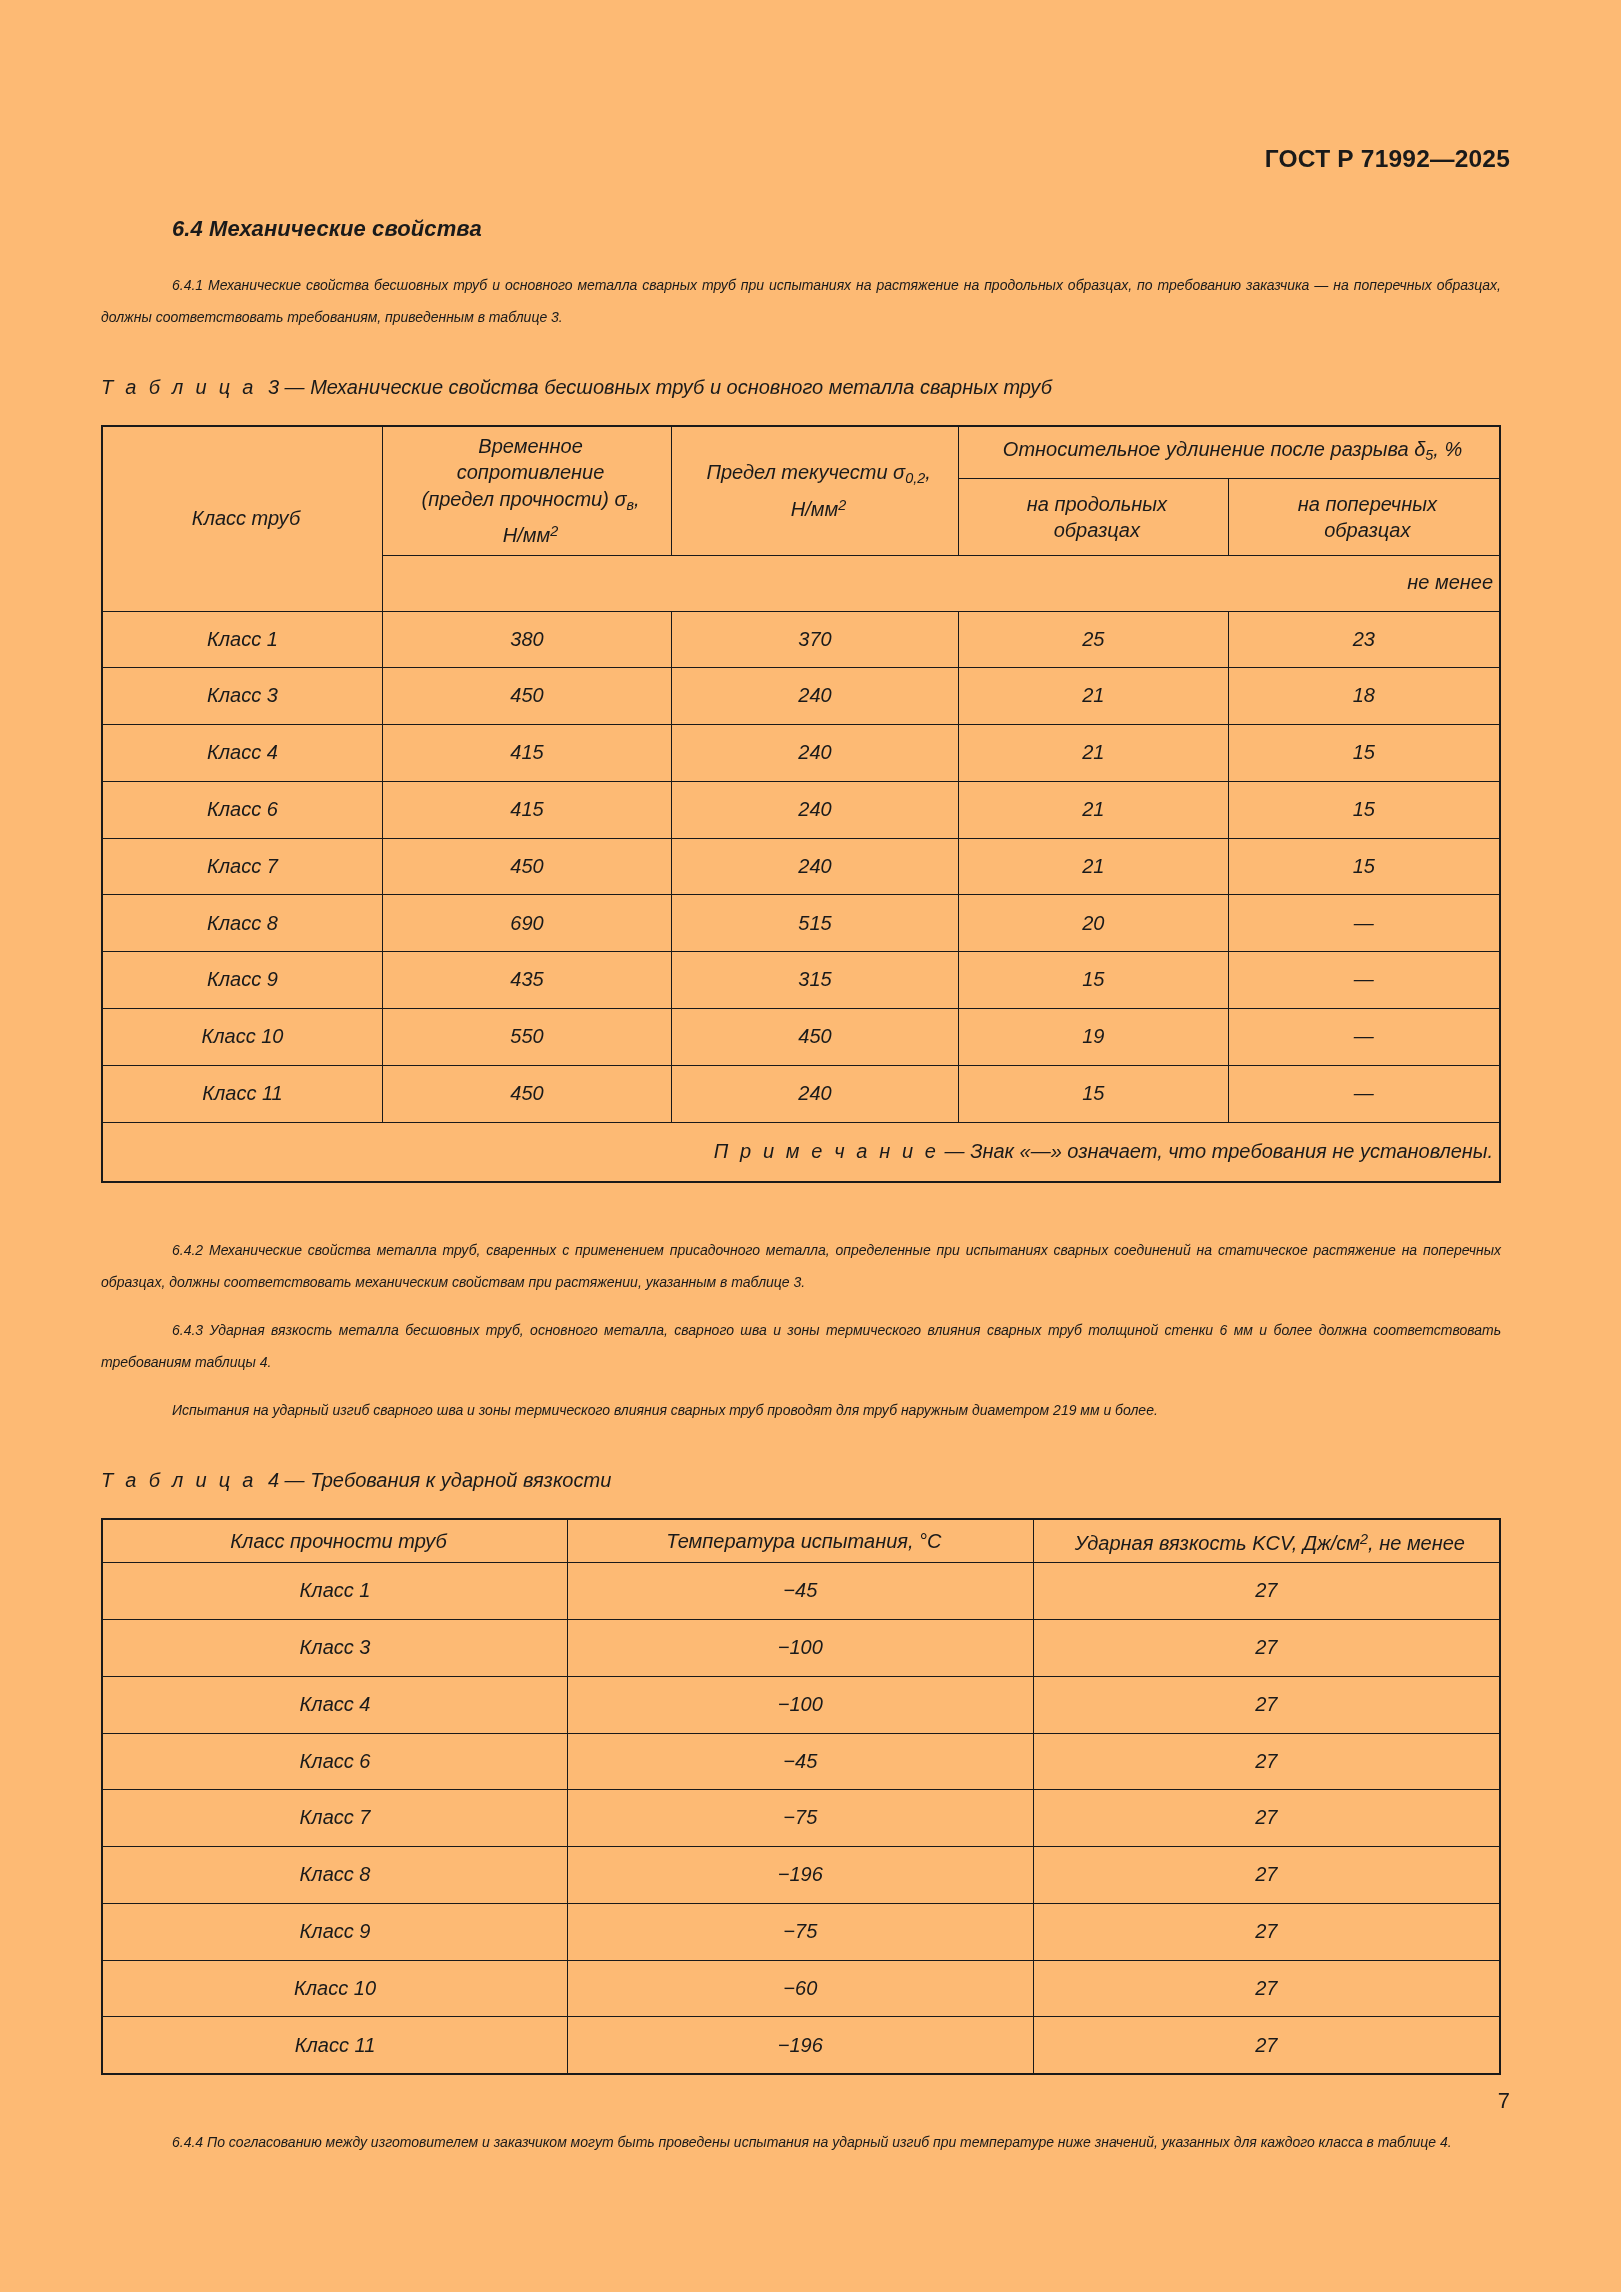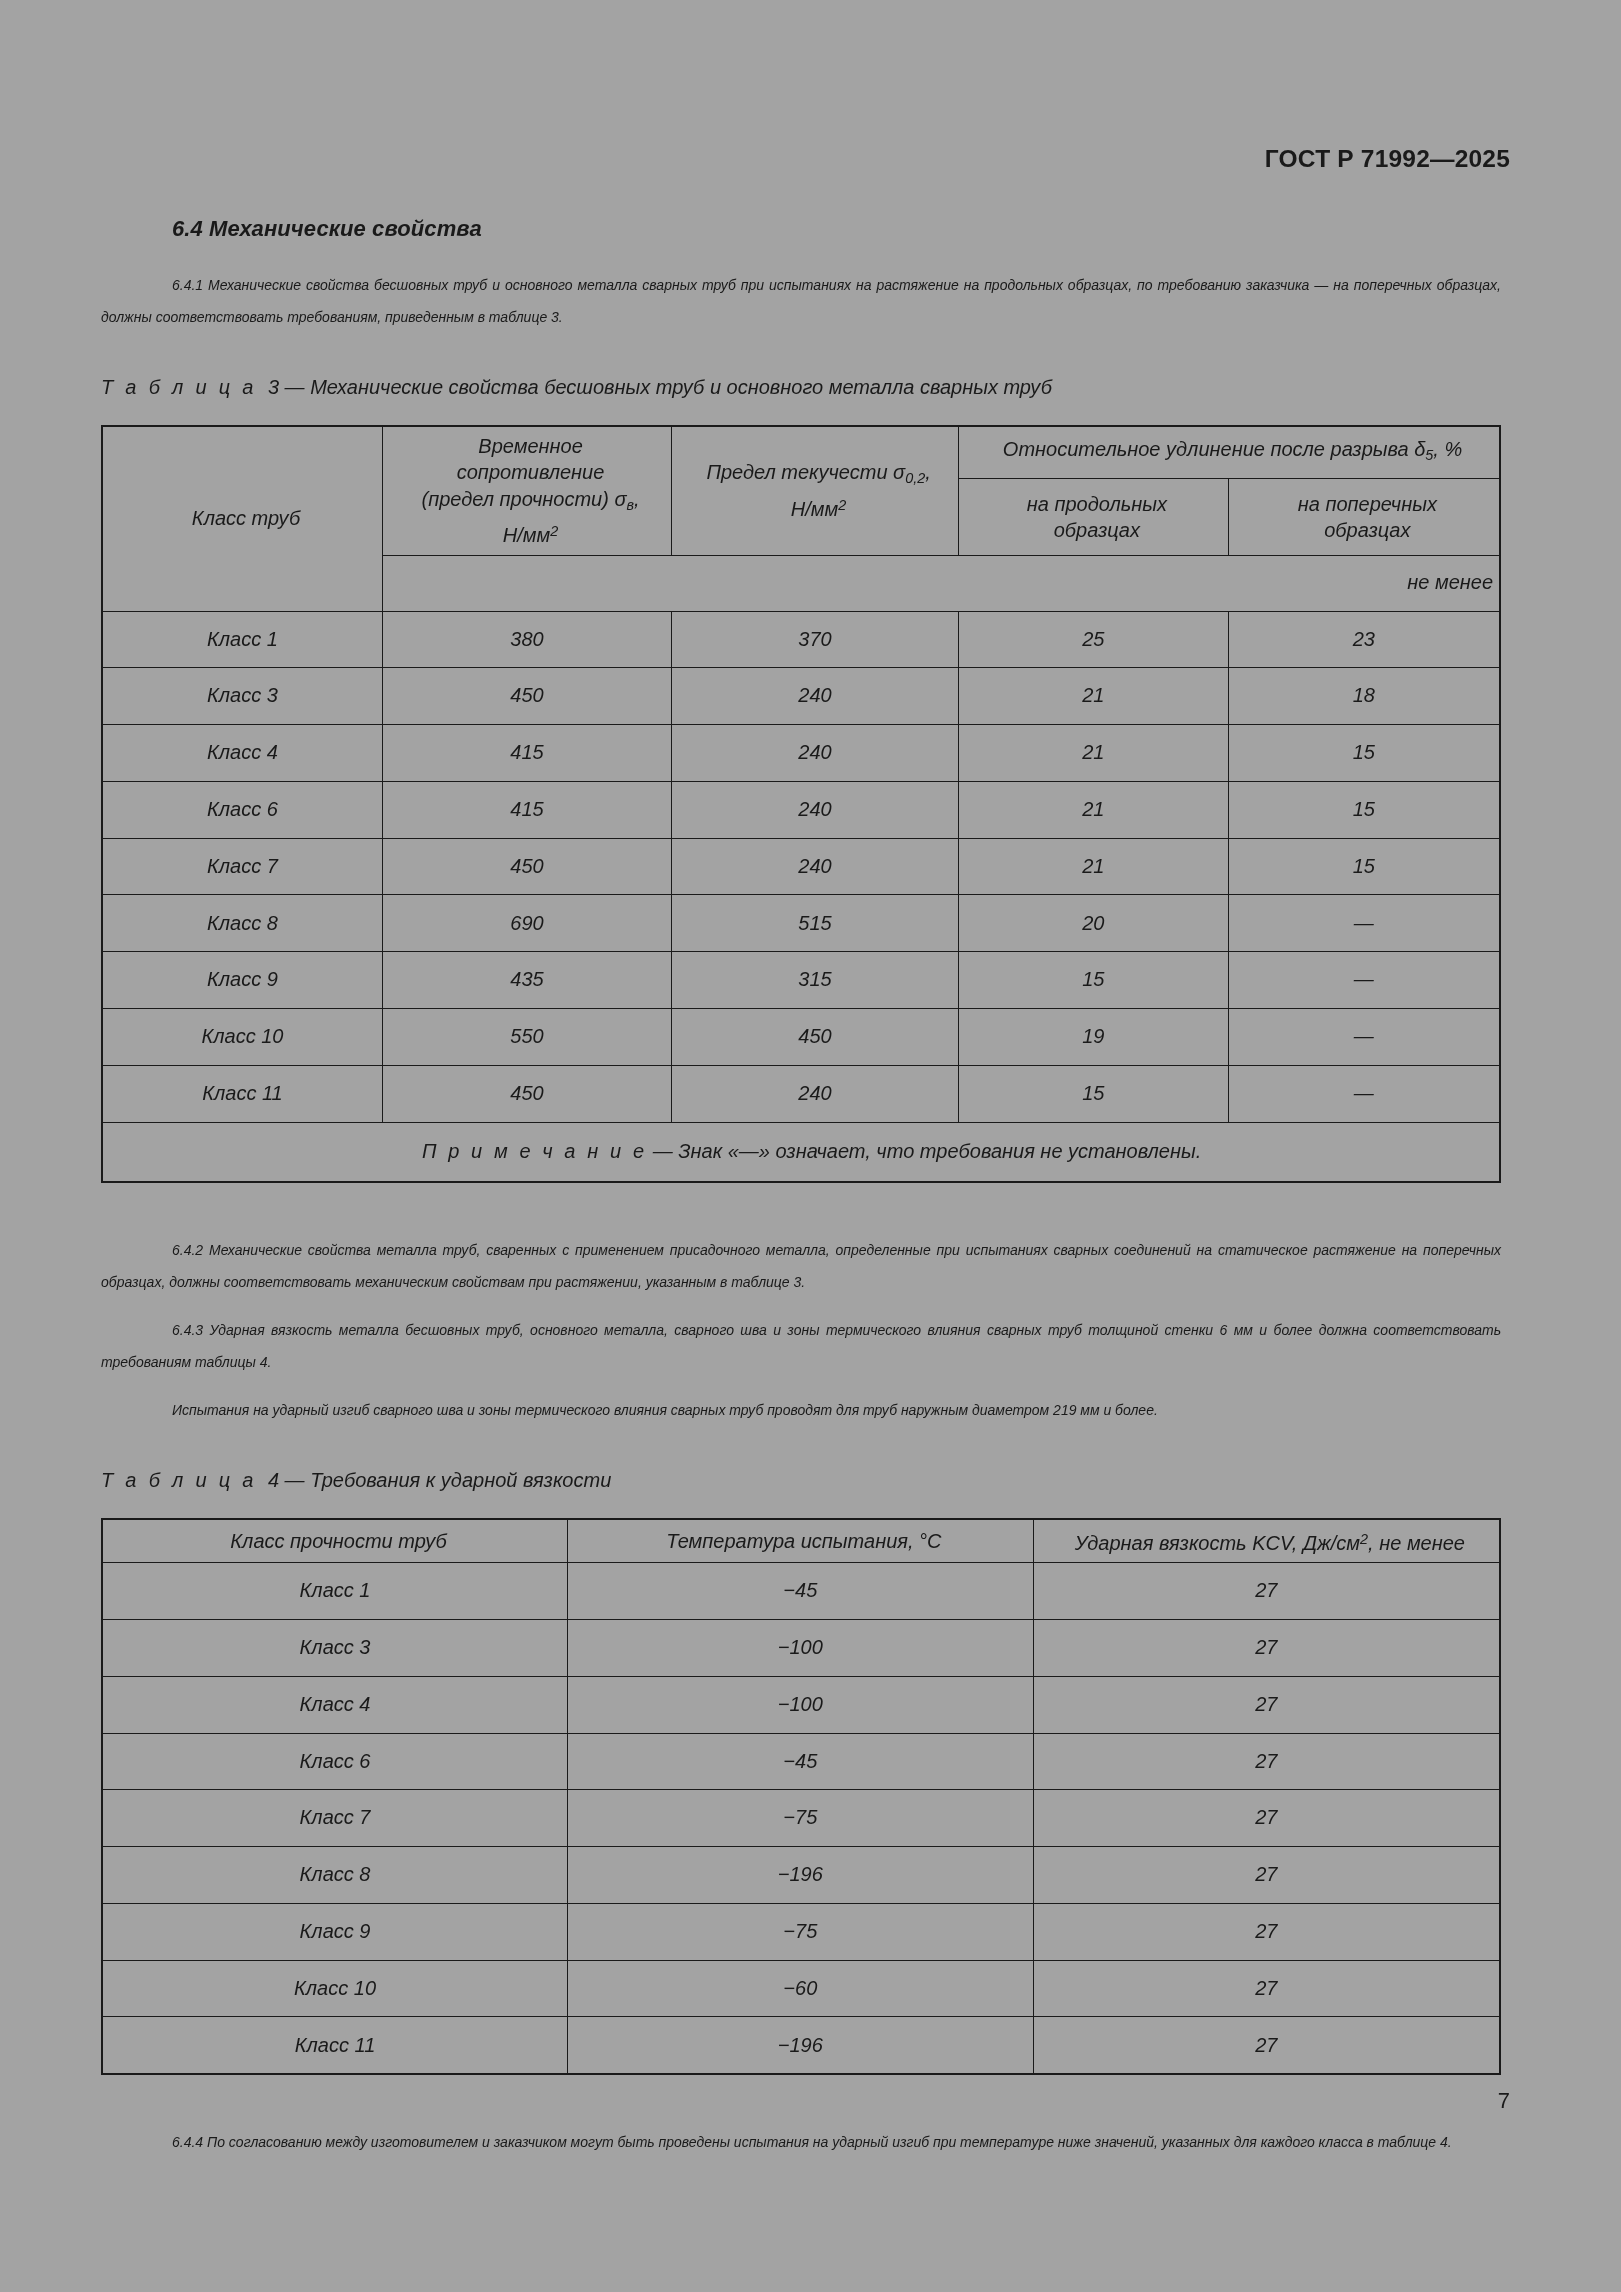--- a/index.html
+++ b/index.html
@@ -4,21 +4,21 @@
 <style>
   html, body {
     margin: 0;
     padding: 0;
     background: #efefed;
   }
   .page {
     position: relative;
     width: 1621px;
     height: 2293px;
-    background: #a3a3a3;
+    background: #fdba74;
     font-family: "Liberation Sans", sans-serif;
     color: #1a1a1a;
     box-sizing: border-box;
     overflow: hidden;
   }
 
   
   .doc-header {
     position: absolute;
     top: 145px;
@@ -89,21 +89,21 @@
     padding-left: 13px;
   }
   table.gost td.nm {
     text-align: right;
     height: 43px;
   }
   table.gost td.datacell {
     height: 44px;
   }
   table.gost td.note {
-    text-align: center;
+    text-align: right;
     padding-left: 27px;
     height: 47px;
   }
   .note .sp { letter-spacing: 3.1px; }
 
   sub { font-size: 0.72em; vertical-align: -0.28em; }
   sup { font-size: 0.72em; vertical-align: 0.42em; }
 
   
   .gap-26 { height: 25.5px; }

